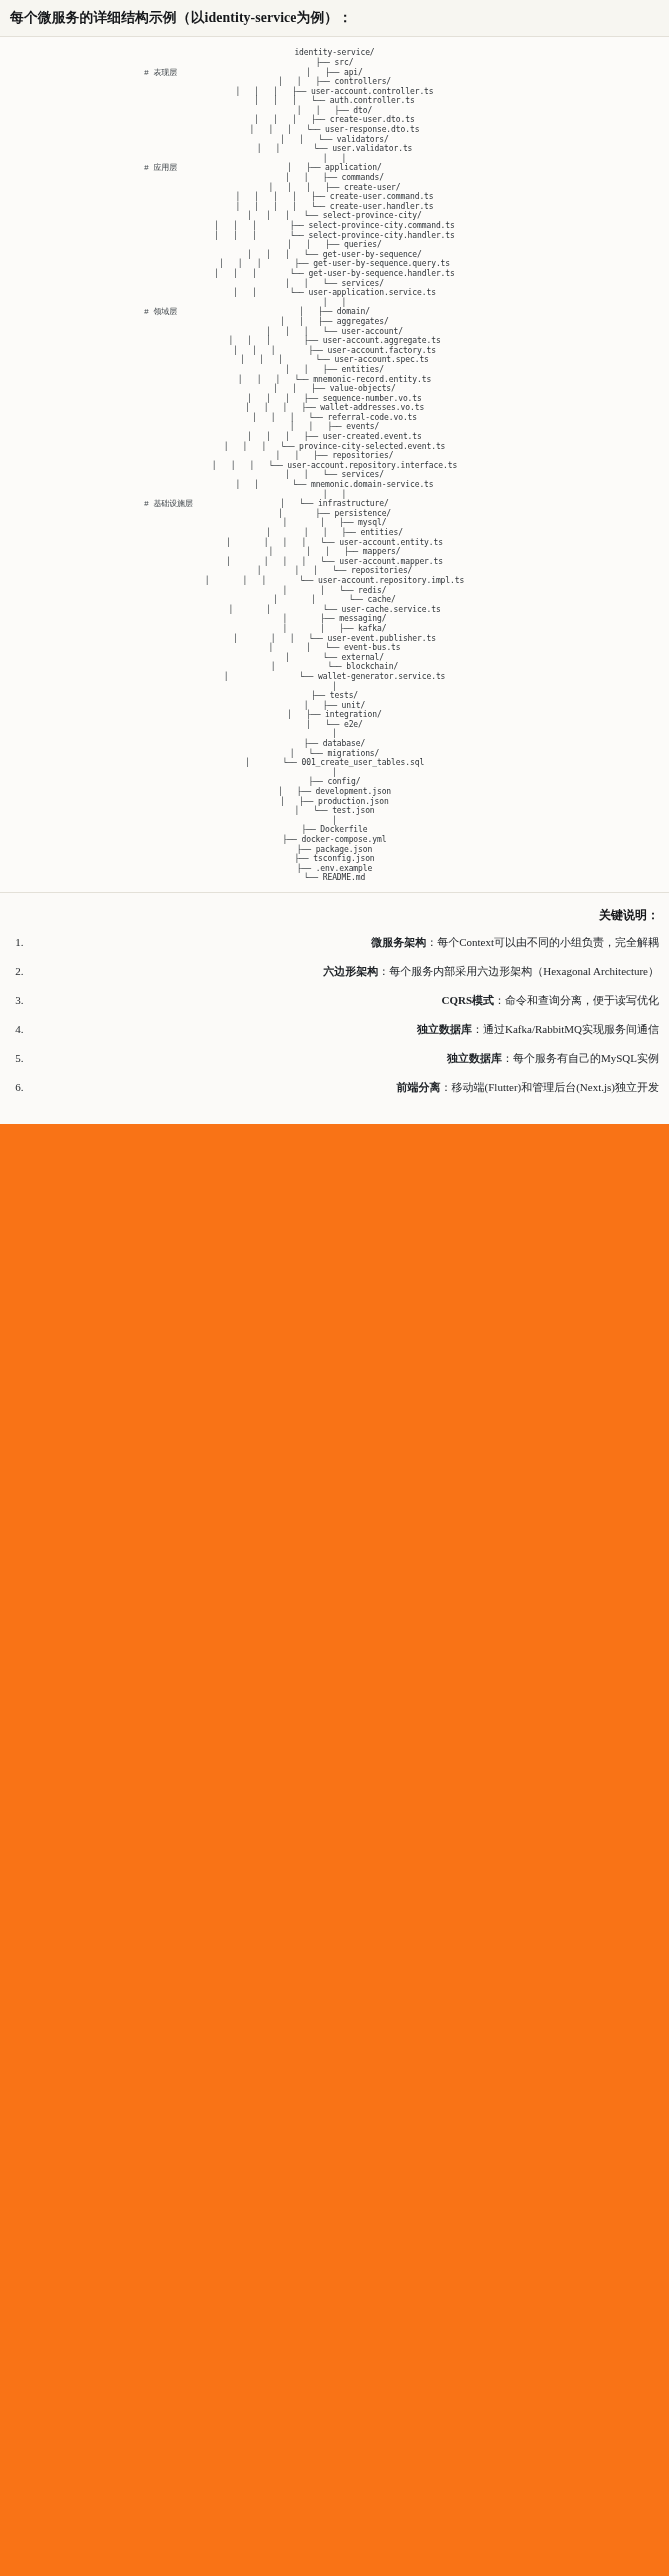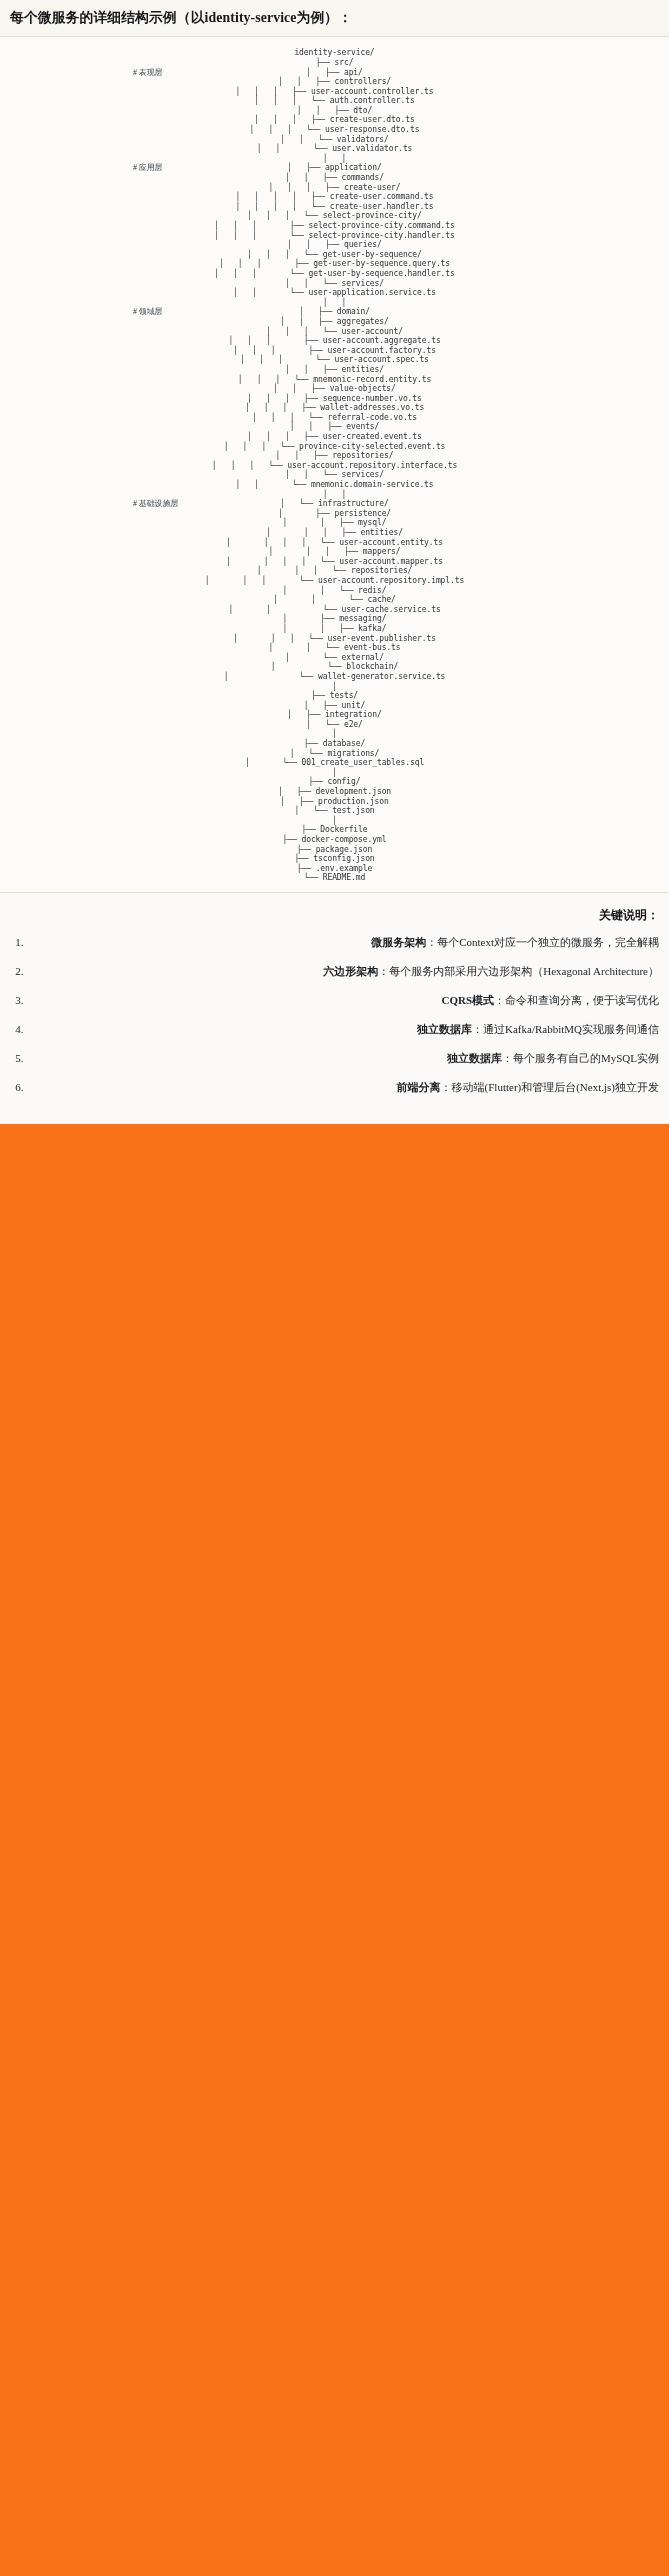--- a/index.html
+++ b/index.html
@@ -57,23 +57,23 @@
   .tree-line {
     display: block;
     height: 9.6px;
     white-space: pre;
     position: relative;
   }
   .tree-line .path { }
   .tree-line .cmt {
     color: #3a4046;
     position: absolute;
-    left: 123px;
+    left: 134px;
     top: 0;
-    font-family: Liberation Serif, serif;
+    font-family: Liberation Mono, monospace;
     white-space: pre;
   }
 
   
   .notes-divider {
     border-top: 0.6px solid #e3e0d8;
     margin: 0;
     height: 0;
   }
   .notes-block {
@@ -126,21 +126,21 @@
 
   <div class="tree-block">
     <div class="tree" id="tree-root"><div class="tree-line"><span class="path">identity-service/</span></div><div class="tree-line"><span class="path">├── src/</span></div><div class="tree-line"><span class="path">│   ├── api/</span><span class="cmt"># 表现层</span></div><div class="tree-line"><span class="path">│   │   ├── controllers/</span></div><div class="tree-line"><span class="path">│   │   │   ├── user-account.controller.ts</span></div><div class="tree-line"><span class="path">│   │   │   └── auth.controller.ts</span></div><div class="tree-line"><span class="path">│   │   ├── dto/</span></div><div class="tree-line"><span class="path">│   │   │   ├── create-user.dto.ts</span></div><div class="tree-line"><span class="path">│   │   │   └── user-response.dto.ts</span></div><div class="tree-line"><span class="path">│   │   └── validators/</span></div><div class="tree-line"><span class="path">│   │       └── user.validator.ts</span></div><div class="tree-line"><span class="path">│   │</span></div><div class="tree-line"><span class="path">│   ├── application/</span><span class="cmt"># 应用层</span></div><div class="tree-line"><span class="path">│   │   ├── commands/</span></div><div class="tree-line"><span class="path">│   │   │   ├── create-user/</span></div><div class="tree-line"><span class="path">│   │   │   │   ├── create-user.command.ts</span></div><div class="tree-line"><span class="path">│   │   │   │   └── create-user.handler.ts</span></div><div class="tree-line"><span class="path">│   │   │   └── select-province-city/</span></div><div class="tree-line"><span class="path">│   │   │       ├── select-province-city.command.ts</span></div><div class="tree-line"><span class="path">│   │   │       └── select-province-city.handler.ts</span></div><div class="tree-line"><span class="path">│   │   ├── queries/</span></div><div class="tree-line"><span class="path">│   │   │   └── get-user-by-sequence/</span></div><div class="tree-line"><span class="path">│   │   │       ├── get-user-by-sequence.query.ts</span></div><div class="tree-line"><span class="path">│   │   │       └── get-user-by-sequence.handler.ts</span></div><div class="tree-line"><span class="path">│   │   └── services/</span></div><div class="tree-line"><span class="path">│   │       └── user-application.service.ts</span></div><div class="tree-line"><span class="path">│   │</span></div><div class="tree-line"><span class="path">│   ├── domain/</span><span class="cmt"># 领域层</span></div><div class="tree-line"><span class="path">│   │   ├── aggregates/</span></div><div class="tree-line"><span class="path">│   │   │   └── user-account/</span></div><div class="tree-line"><span class="path">│   │   │       ├── user-account.aggregate.ts</span></div><div class="tree-line"><span class="path">│   │   │       ├── user-account.factory.ts</span></div><div class="tree-line"><span class="path">│   │   │       └── user-account.spec.ts</span></div><div class="tree-line"><span class="path">│   │   ├── entities/</span></div><div class="tree-line"><span class="path">│   │   │   └── mnemonic-record.entity.ts</span></div><div class="tree-line"><span class="path">│   │   ├── value-objects/</span></div><div class="tree-line"><span class="path">│   │   │   ├── sequence-number.vo.ts</span></div><div class="tree-line"><span class="path">│   │   │   ├── wallet-addresses.vo.ts</span></div><div class="tree-line"><span class="path">│   │   │   └── referral-code.vo.ts</span></div><div class="tree-line"><span class="path">│   │   ├── events/</span></div><div class="tree-line"><span class="path">│   │   │   ├── user-created.event.ts</span></div><div class="tree-line"><span class="path">│   │   │   └── province-city-selected.event.ts</span></div><div class="tree-line"><span class="path">│   │   ├── repositories/</span></div><div class="tree-line"><span class="path">│   │   │   └── user-account.repository.interface.ts</span></div><div class="tree-line"><span class="path">│   │   └── services/</span></div><div class="tree-line"><span class="path">│   │       └── mnemonic.domain-service.ts</span></div><div class="tree-line"><span class="path">│   │</span></div><div class="tree-line"><span class="path">│   └── infrastructure/</span><span class="cmt"># 基础设施层</span></div><div class="tree-line"><span class="path">│       ├── persistence/</span></div><div class="tree-line"><span class="path">│       │   ├── mysql/</span></div><div class="tree-line"><span class="path">│       │   │   ├── entities/</span></div><div class="tree-line"><span class="path">│       │   │   │   └── user-account.entity.ts</span></div><div class="tree-line"><span class="path">│       │   │   ├── mappers/</span></div><div class="tree-line"><span class="path">│       │   │   │   └── user-account.mapper.ts</span></div><div class="tree-line"><span class="path">│       │   │   └── repositories/</span></div><div class="tree-line"><span class="path">│       │   │       └── user-account.repository.impl.ts</span></div><div class="tree-line"><span class="path">│       │   └── redis/</span></div><div class="tree-line"><span class="path">│       │       └── cache/</span></div><div class="tree-line"><span class="path">│       │           └── user-cache.service.ts</span></div><div class="tree-line"><span class="path">│       ├── messaging/</span></div><div class="tree-line"><span class="path">│       │   ├── kafka/</span></div><div class="tree-line"><span class="path">│       │   │   └── user-event.publisher.ts</span></div><div class="tree-line"><span class="path">│       │   └── event-bus.ts</span></div><div class="tree-line"><span class="path">│       └── external/</span></div><div class="tree-line"><span class="path">│           └── blockchain/</span></div><div class="tree-line"><span class="path">│               └── wallet-generator.service.ts</span></div><div class="tree-line"><span class="path">│</span></div><div class="tree-line"><span class="path">├── tests/</span></div><div class="tree-line"><span class="path">│   ├── unit/</span></div><div class="tree-line"><span class="path">│   ├── integration/</span></div><div class="tree-line"><span class="path">│   └── e2e/</span></div><div class="tree-line"><span class="path">│</span></div><div class="tree-line"><span class="path">├── database/</span></div><div class="tree-line"><span class="path">│   └── migrations/</span></div><div class="tree-line"><span class="path">│       └── 001_create_user_tables.sql</span></div><div class="tree-line"><span class="path">│</span></div><div class="tree-line"><span class="path">├── config/</span></div><div class="tree-line"><span class="path">│   ├── development.json</span></div><div class="tree-line"><span class="path">│   ├── production.json</span></div><div class="tree-line"><span class="path">│   └── test.json</span></div><div class="tree-line"><span class="path">│</span></div><div class="tree-line"><span class="path">├── Dockerfile</span></div><div class="tree-line"><span class="path">├── docker-compose.yml</span></div><div class="tree-line"><span class="path">├── package.json</span></div><div class="tree-line"><span class="path">├── tsconfig.json</span></div><div class="tree-line"><span class="path">├── .env.example</span></div><div class="tree-line"><span class="path">└── README.md</span></div></div>
   </div>
 
   <div class="notes-divider"></div>
 
   <div class="notes-block">
     <div class="notes-title">关键说明：</div>
     <ol class="notes-list" id="notes-list">
-        <li><span class="note-term">微服务架构</span><span class="note-sep">：</span><span class="note-desc">每个Context对应一个独立的微服务，完全解耦</span></li>
+        <li><span class="note-term">微服务架构</span><span class="note-sep">：</span><span class="note-desc">每个Context可以由不同的小组负责，完全解耦</span></li>
         <li><span class="note-term">六边形架构</span><span class="note-sep">：</span><span class="note-desc">每个服务内部采用六边形架构（Hexagonal Architecture）</span></li>
         <li><span class="note-term">CQRS模式</span><span class="note-sep">：</span><span class="note-desc">命令和查询分离，便于读写优化</span></li>
         <li><span class="note-term">独立数据库</span><span class="note-sep">：</span><span class="note-desc">通过Kafka/RabbitMQ实现服务间通信</span></li>
         <li><span class="note-term">独立数据库</span><span class="note-sep">：</span><span class="note-desc">每个服务有自己的MySQL实例</span></li>
         <li><span class="note-term">前端分离</span><span class="note-sep">：</span><span class="note-desc">移动端(Flutter)和管理后台(Next.js)独立开发</span></li>
       </ol>
   </div>
 
 </div>
 

